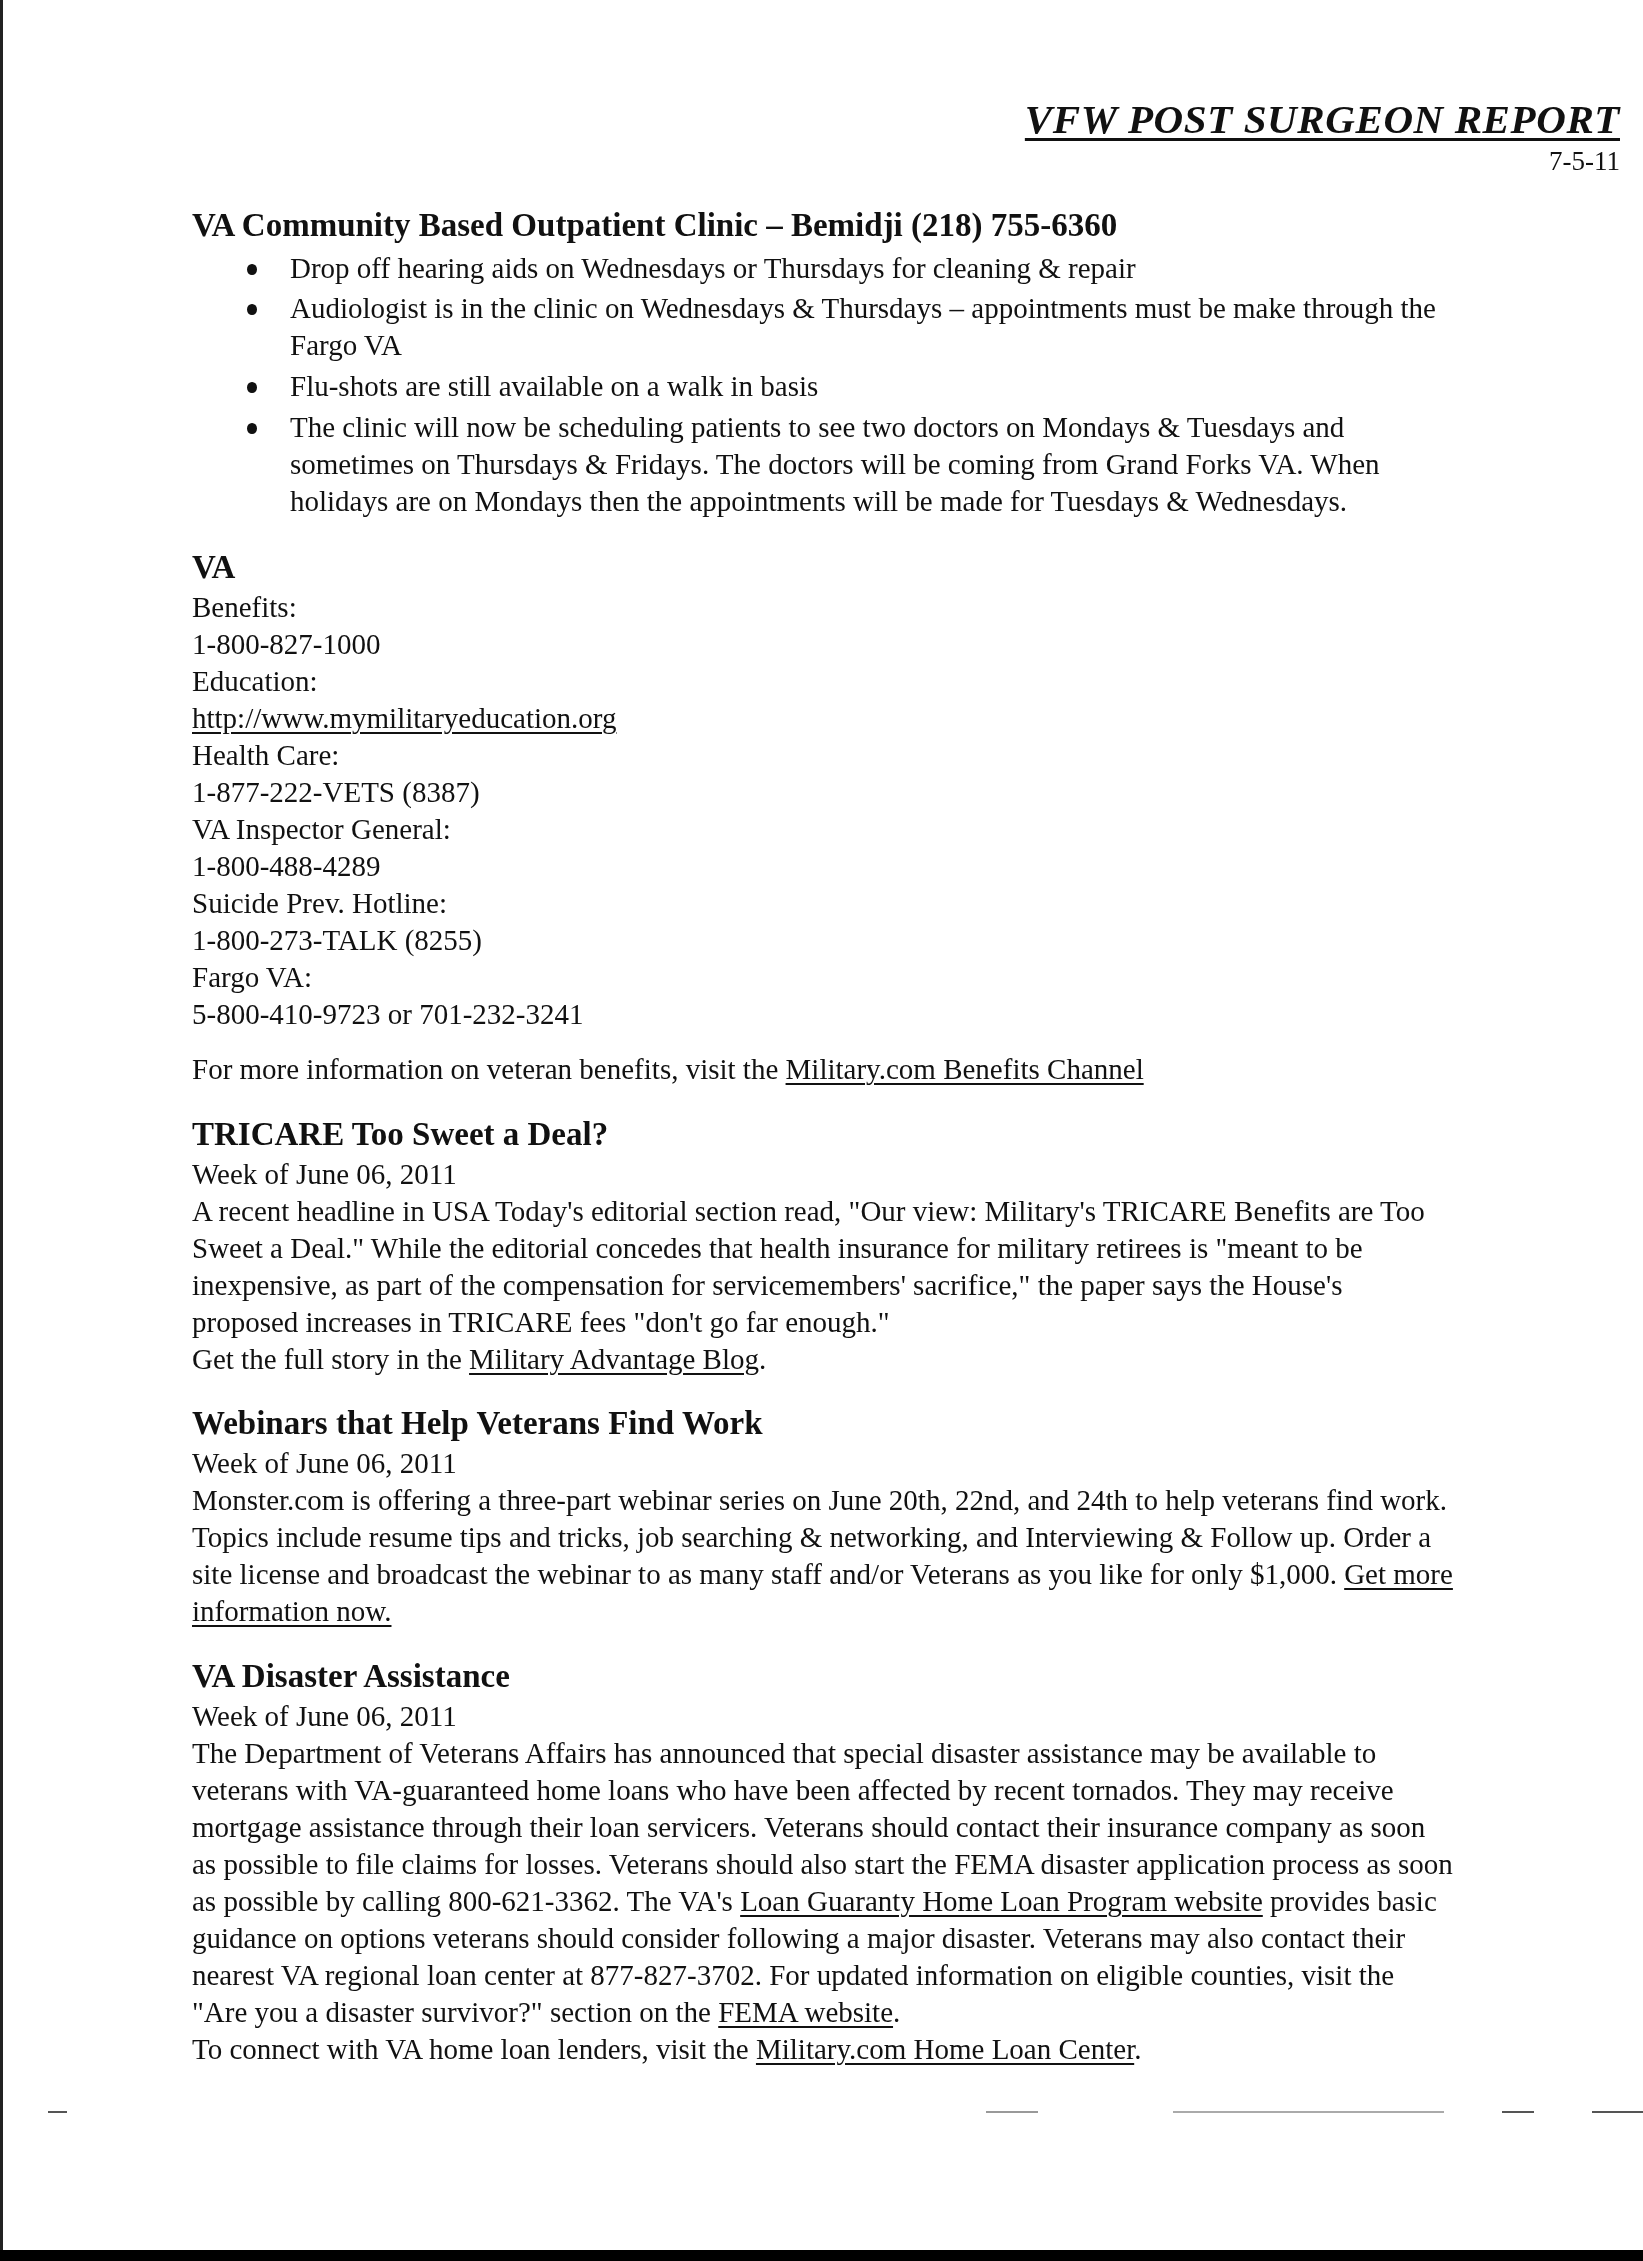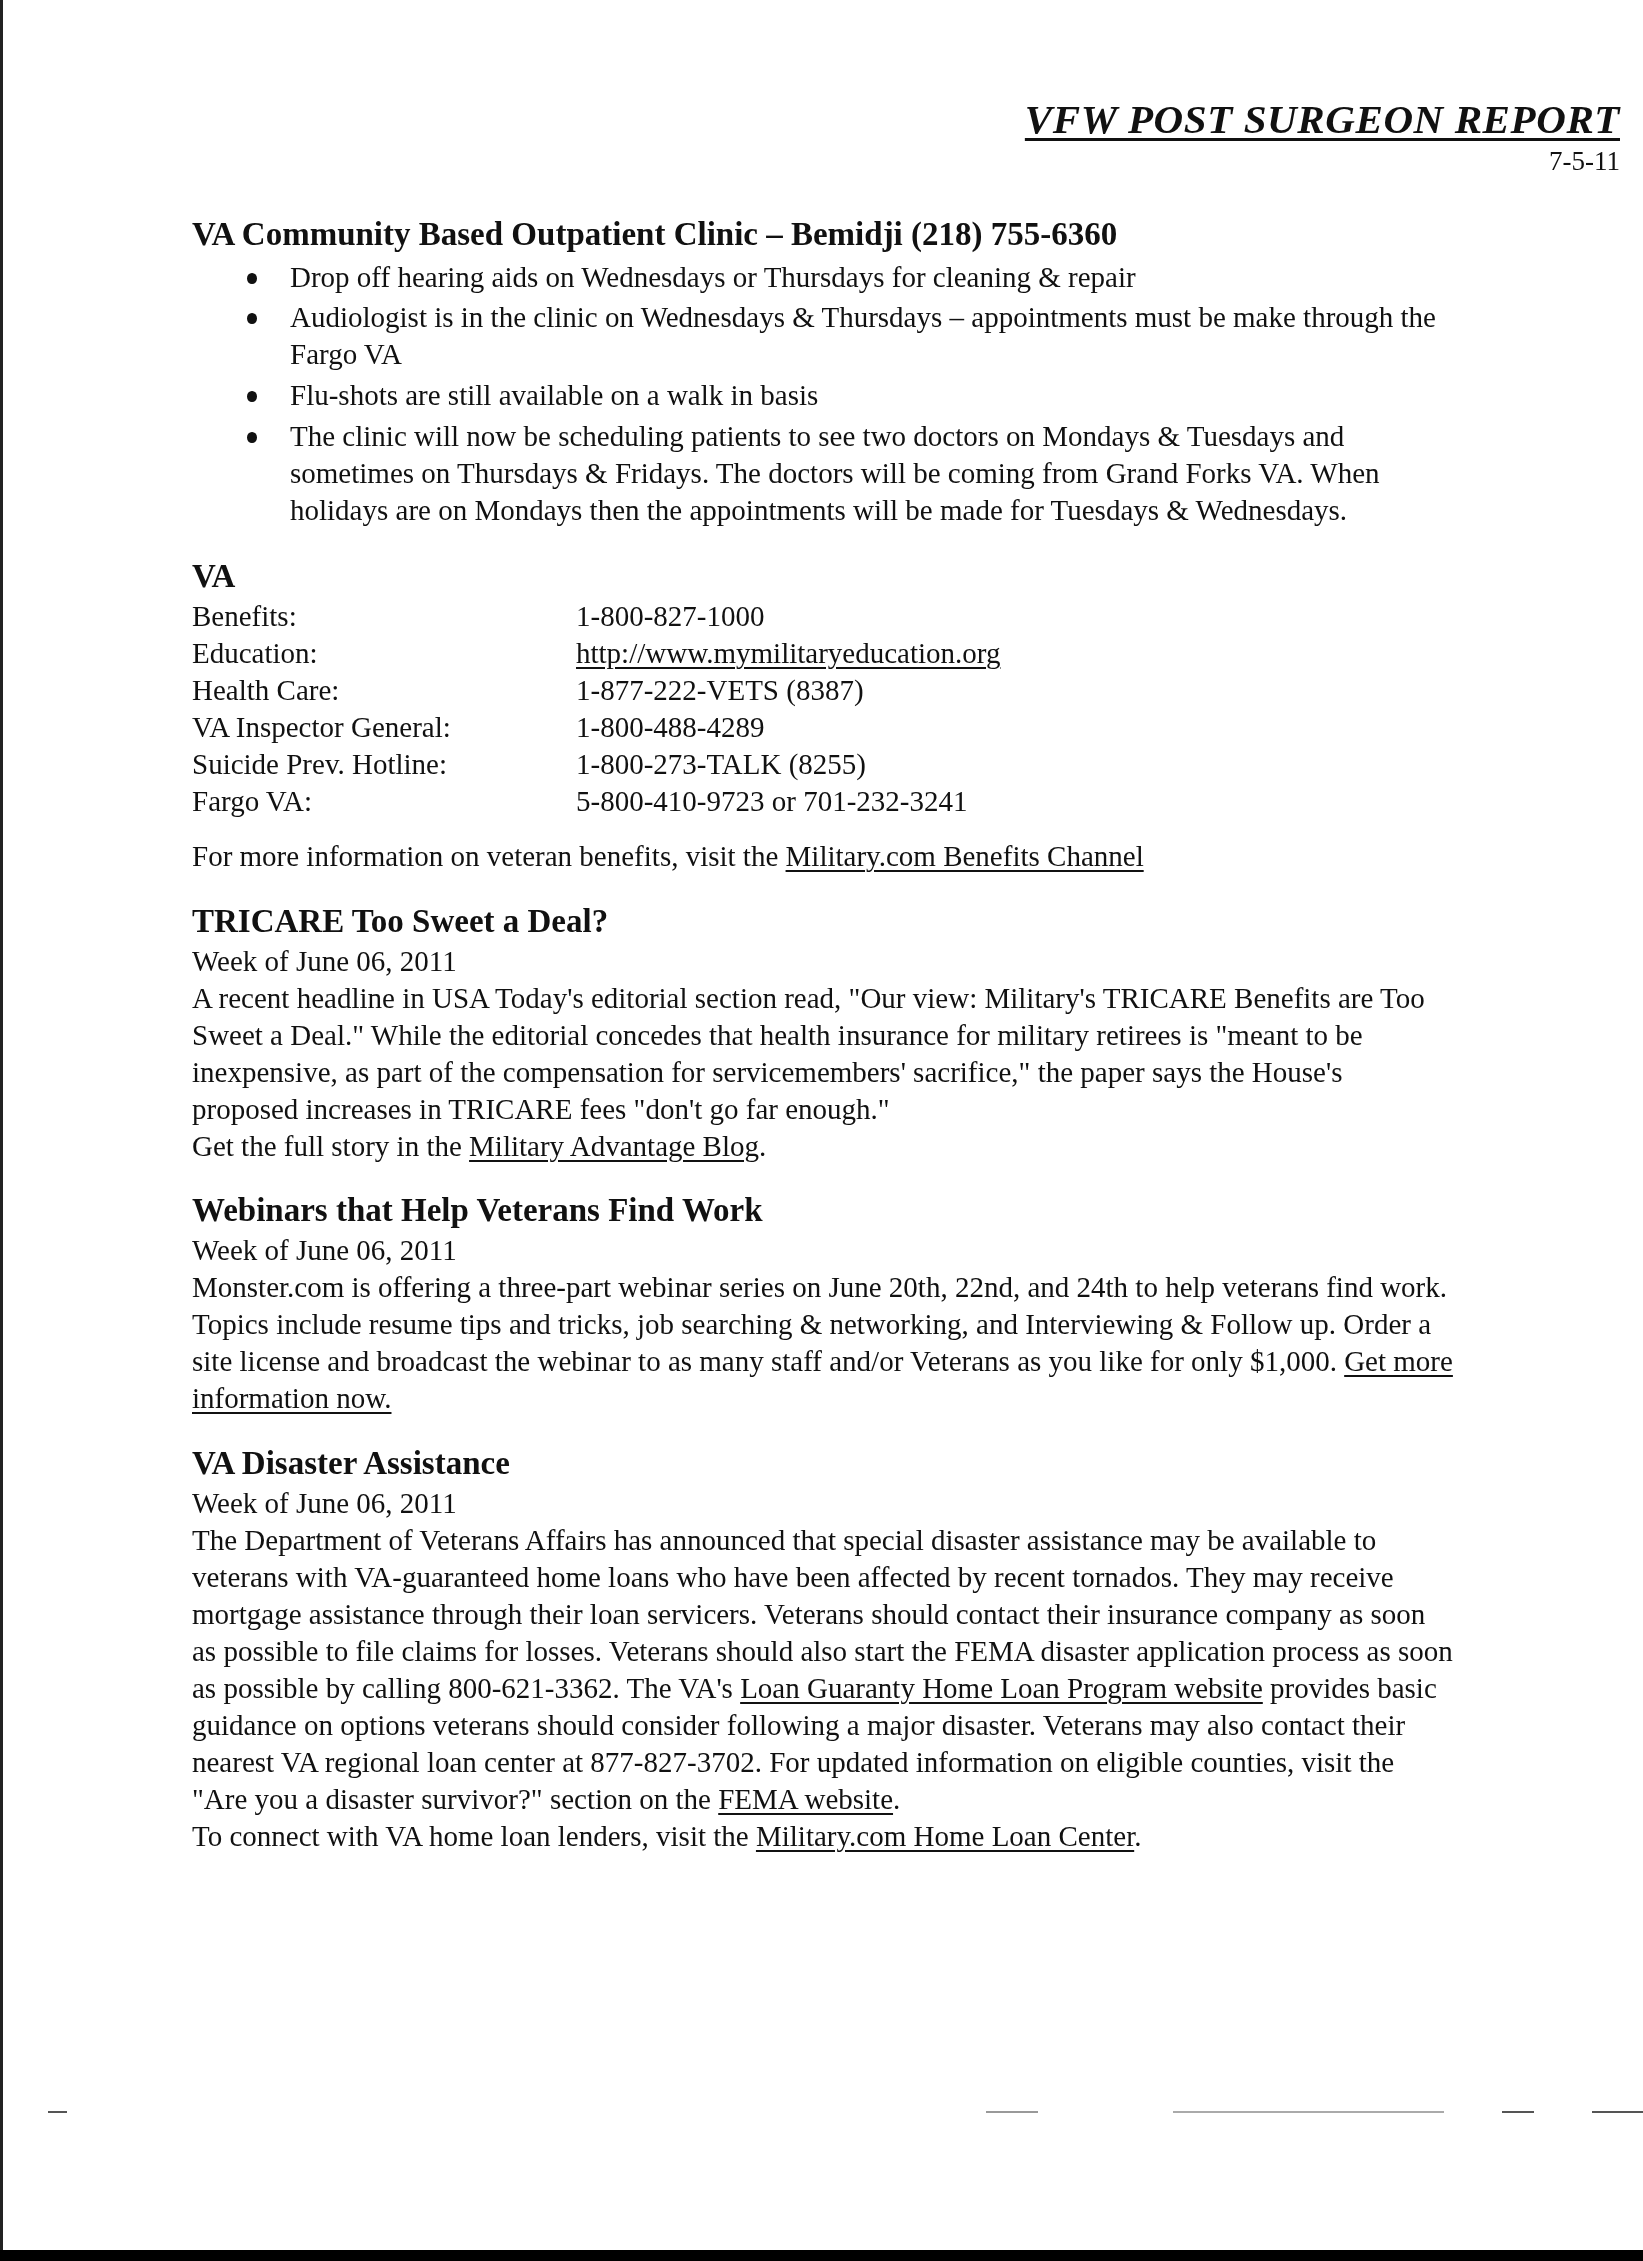--- a/index.html
+++ b/index.html
@@ -10,28 +10,28 @@
   .page-left-edge { position: absolute; left: 0; top: 0; width: 2.6px; height: 2261px; background: #222; }
   .bottom-band { position: absolute; left: 0; top: 2250px; width: 1644px; height: 11.6px; background: #000; }
   .scan-line { position: absolute; top: 2111px; height: 1.9px; background: #555; }
   .title-block { position: absolute; left: 0; top: 95px; width: 1620px; text-align: right; }
   .title {
     display: inline-block; font-size: 41px; font-weight: bold; font-style: italic;
     text-decoration: underline; text-decoration-thickness: 3.2px; text-underline-offset: 5.2px;
     letter-spacing: 0.6px;
   }
   .date { font-size: 27px; margin-top: 2.6px; padding-left: 22px; }
-  .content { position: absolute; left: 192px; width: 1276px; top: 213px; font-size: 29px; line-height: 37px; }
+  .content { position: absolute; left: 192px; width: 1276px; top: 204px; font-size: 29px; line-height: 37px; }
   h2 { font-size: 33px; font-weight: bold; margin: 0; line-height: 43px; }
   ul.bullets { margin: 2.6px 0 0 0; padding: 0 0 0 0; list-style: none; }
   ul.bullets li { position: relative; padding-left: 98px; margin-bottom: 3.9px; }
   ul.bullets li .dot { position: absolute; left: 55px; top: 14px; width: 9.7px; height: 11px; border-radius: 50%; background: #111; }
   .section { margin-top: 0; }
   .contact-table { margin-top: 0; }
-  .contact-row { display: flex; }
+  .contact-row { display: flex; flex-direction: column; }
   .contact-row .label { width: 384px; }
   a, .link { color: #111; text-decoration: underline; text-decoration-thickness: 1.9px; text-underline-offset: 3.9px; }
   p { margin: 0; }
 </style>
 </head>
 <body>
 
 <div class="page-left-edge"></div>
 
 <div class="title-block">

